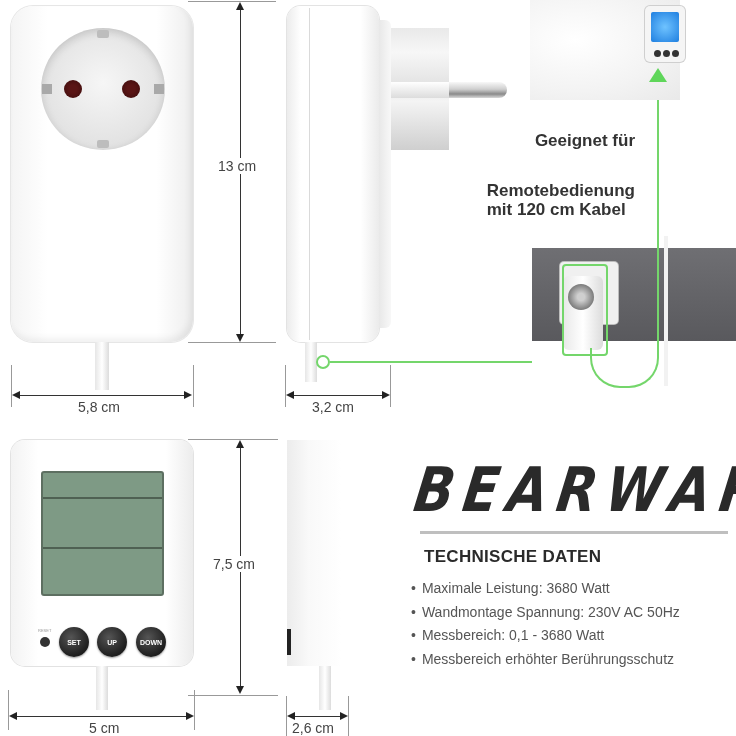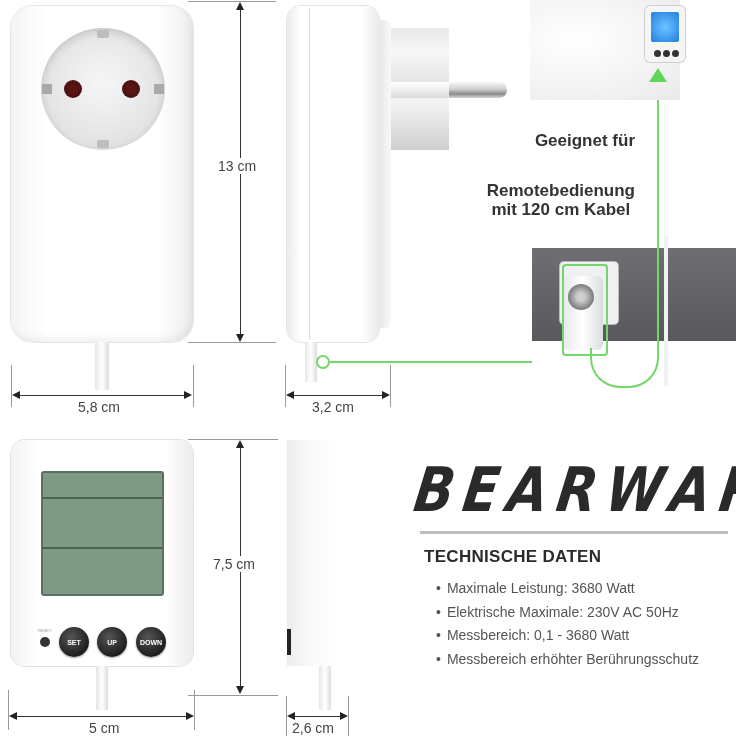--- a/index.html
+++ b/index.html
@@ -68,21 +68,21 @@
   .wall-plug-socket { left: 568px; top: 284px; width: 26px; height: 26px; border-radius: 50%; background: radial-gradient(circle,#cfcfcf 20%,#6b6b6b 80%); }
 
   
   .fan-bg { left: 530px; top: 0; width: 150px; height: 100px; background: radial-gradient(ellipse at 30% 40%, #ffffff 0%, #f3f3f3 60%, #e9e9e9 100%); }
   .mini-remote { left: 645px; top: 6px; width: 40px; height: 56px; background: #f5f5f5; border-radius: 5px; box-shadow: 0 0 0 1px #cfcfcf; }
   .mini-lcd { left: 651px; top: 12px; width: 28px; height: 30px; background: radial-gradient(circle,#6fc3ff 0%,#1f7fe0 100%); border-radius: 2px; }
   .mini-btn { width: 7px; height: 7px; border-radius: 50%; background: #333; }
   .green-arrowhead { width: 0; height: 0; border-left: 9px solid transparent; border-right: 9px solid transparent; border-bottom: 14px solid #5fd65a; }
 
   
-  .callout { text-align: center; font-weight: bold; font-size: 17px; line-height: 19px; color: #333; font-family: "Liberation Sans", sans-serif; }
+  .callout { text-align: left; font-weight: bold; font-size: 17px; line-height: 19px; color: #333; font-family: "Liberation Sans", sans-serif; }
 
   
   .remote-front {
     left: 11px; top: 440px; width: 182px; height: 226px;
     background: linear-gradient(90deg,#f3f3f3 0%,#ffffff 15%,#ffffff 85%,#ececec 100%);
     border-radius: 14px; box-shadow: 0 0 0 1px #e2e2e2;
   }
   .lcd { left: 41px; top: 471px; width: 123px; height: 125px; background: #7e9a85; border: 2px solid #5d6f61; border-radius: 3px; }
   .lcd-sep { left: 43px; width: 119px; height: 2px; background: #4f6153; }
   .btn-round {
@@ -101,21 +101,21 @@
 
   
   .brand {
     left: 420px; top: 454px; font-size: 52px; letter-spacing: 9px; font-style: italic; font-weight: bold;
     color: #2a2a2a; transform: skewX(-8deg) scaleY(1.18); transform-origin: left top;
     font-family: "DejaVu Sans", sans-serif; white-space: nowrap;
   }
   .brand-rule { left: 420px; top: 531px; width: 308px; height: 3px; background: #bfbfbf; }
 
   .spec-title { left: 424px; top: 547px; font-size: 17px; font-weight: bold; color: #2a2a2a; letter-spacing: 0.3px; }
-  .spec-list { left: 436px; top: 578px; list-style: none; }
+  .spec-list { left: 411px; top: 578px; list-style: none; }
   .spec-list li { font-size: 14px; color: #555; height: 23.5px; line-height: 20px; white-space: nowrap; }
   .spec-list li .bullet { color: #555; margin-right: 6px; }
 </style>
 </head>
 <body>
 
 <div class="abs socket-front"></div>
 <div class="abs socket-recess"></div>
 <div class="abs ground-clip" style="left:97px;top:30px;"></div>
 <div class="abs ground-clip" style="left:97px;top:140px;"></div>
@@ -217,16 +217,16 @@
 <div class="abs arrow-left" style="left:287px;top:712px;"></div>
 <div class="abs arrow-right" style="left:340px;top:712px;"></div>
 <div class="abs dim-label" style="left:292px;top:720px;">2,6 cm</div>
 
 <div class="abs brand">BEARWARE</div>
 <div class="abs brand-rule"></div>
 
 <div class="abs spec-title">TECHNISCHE DATEN</div>
 <ul class="abs spec-list">
   <li><span class="bullet">•</span><span>Maximale Leistung: 3680 Watt</span></li>
-  <li><span class="bullet">•</span><span>Elektrische Maximale: 230V AC 50Hz</span></li>
+  <li><span class="bullet">•</span><span>Wandmontage Spannung: 230V AC 50Hz</span></li>
   <li><span class="bullet">•</span><span>Messbereich: 0,1 - 3680 Watt</span></li>
   <li><span class="bullet">•</span><span>Messbereich erhöhter Berührungsschutz</span></li>
 </ul>
 
 </body></html>

